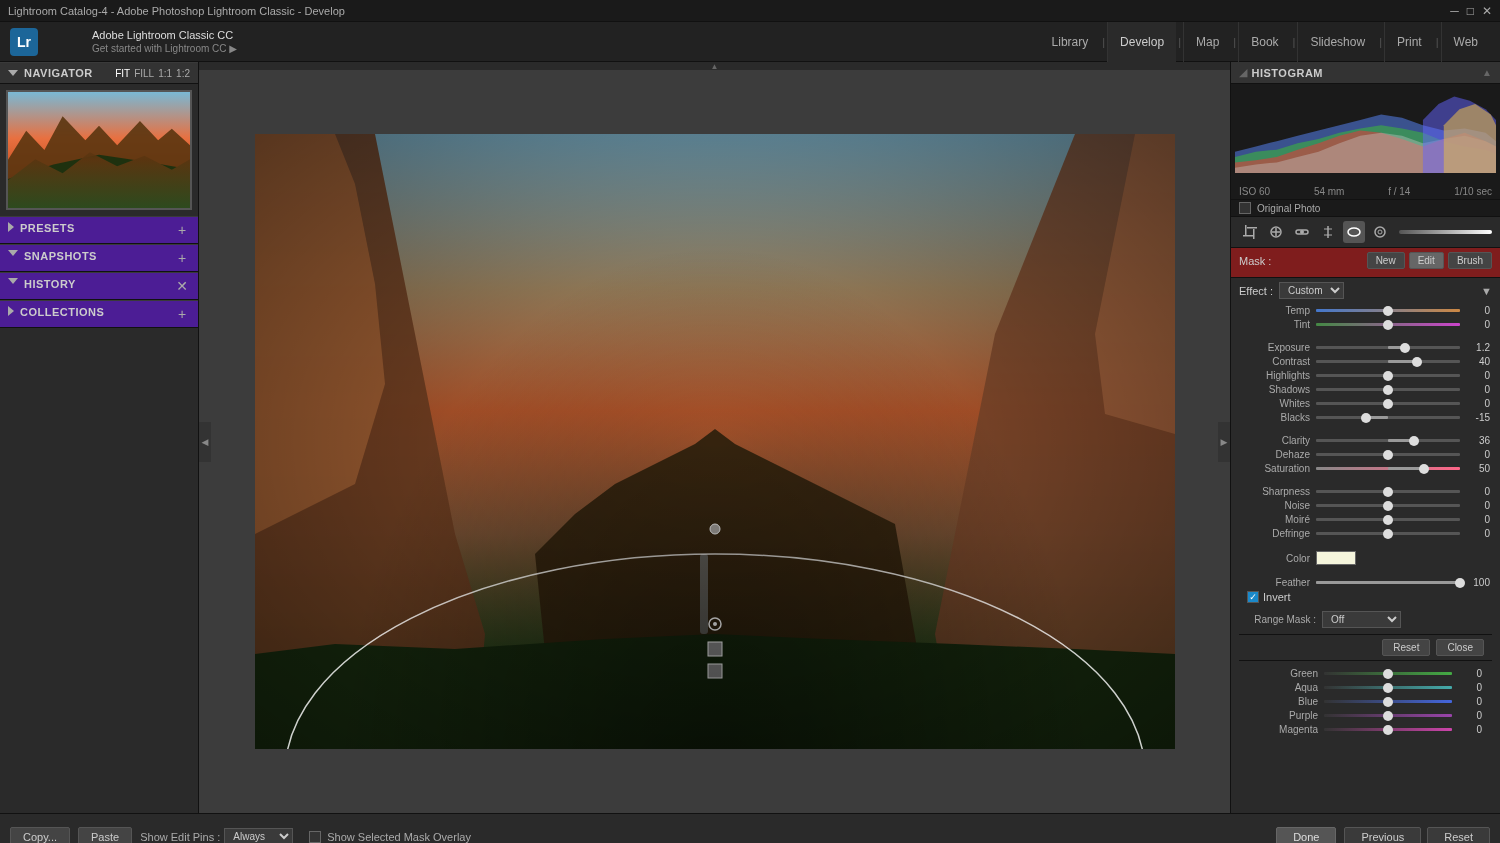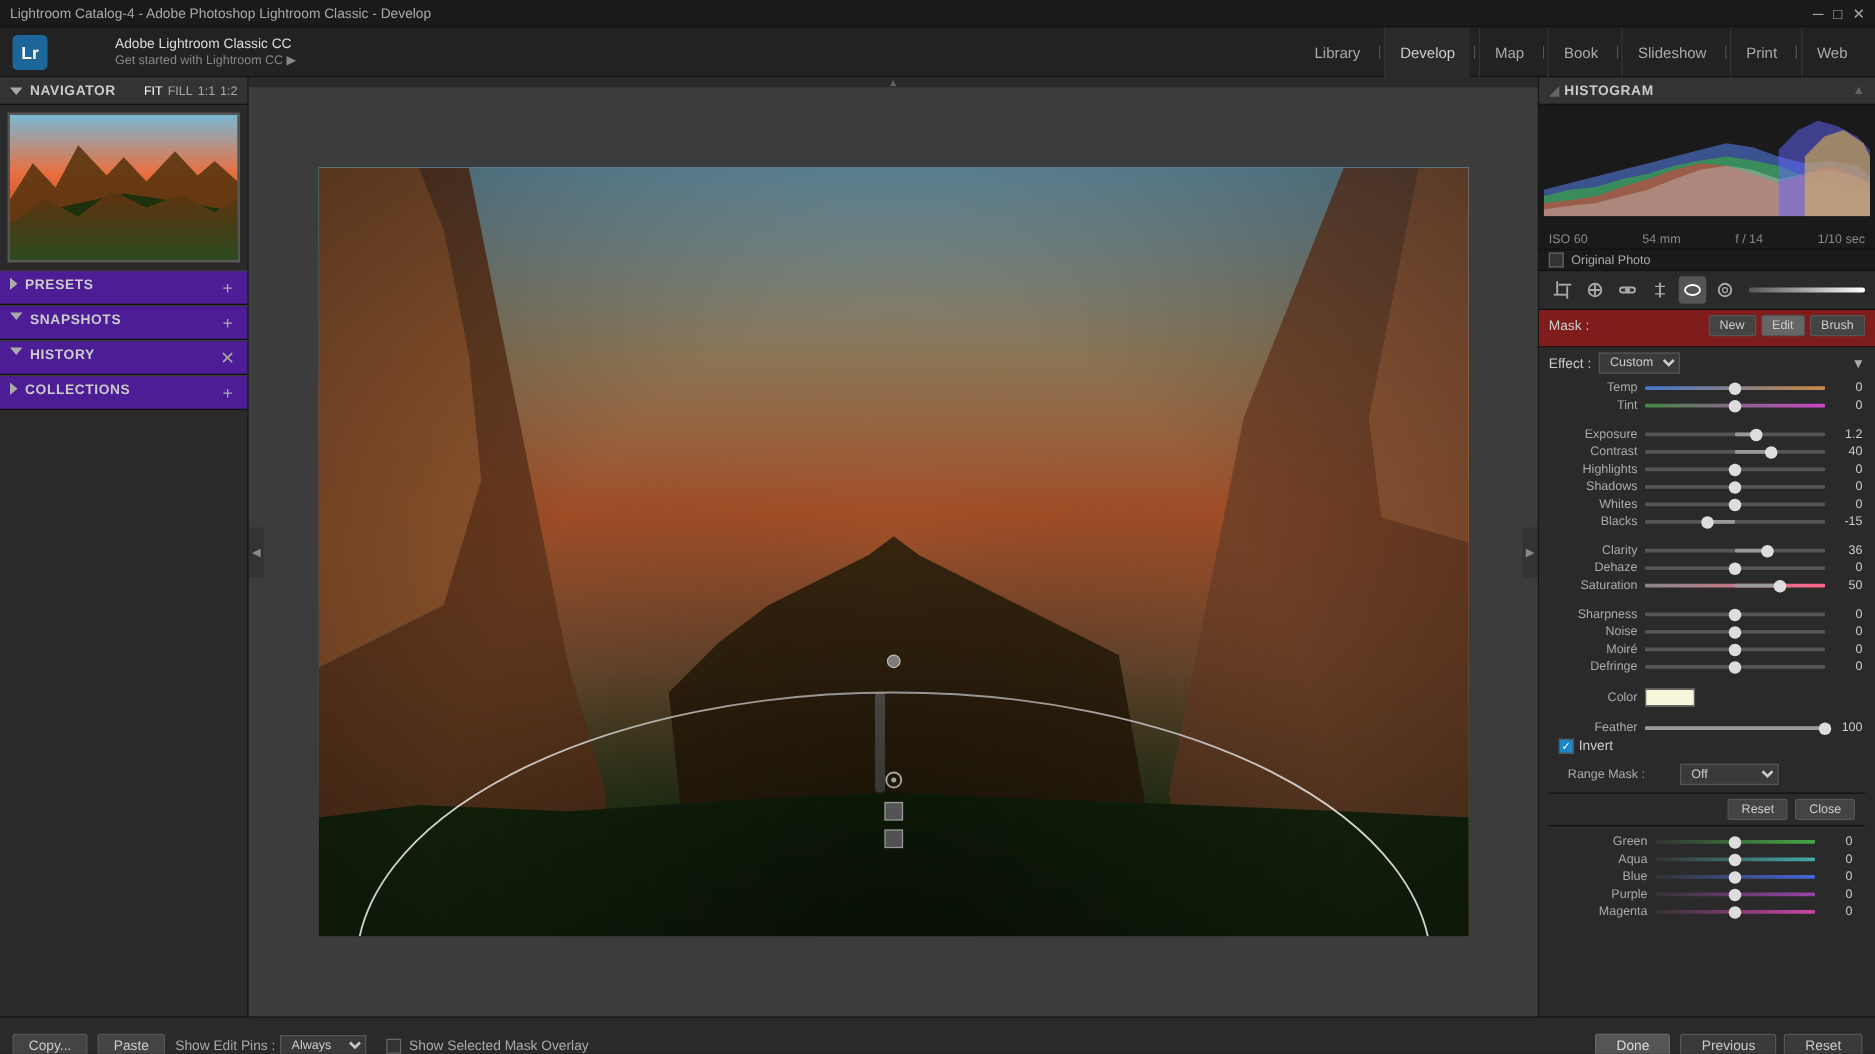--- a/index.html
+++ b/index.html
@@ -355,21 +355,21 @@
     #color-swatch { width: 40px; height: 14px; background: #f5f5dc; border: 1px solid #666; cursor: pointer; }
 
     
     #feather-row {
       display: flex; align-items: center; margin: 3px 0; padding: 0 2px;
     }
     #invert-row {
       display: flex; align-items: center; margin: 3px 0 6px; padding: 0 8px;
     }
     #range-row {
-      display: flex; align-items: center; margin: 3px 0; padding: 0 2px; gap: 22px;
+      display: flex; align-items: center; margin: 3px 0; padding: 0 2px;
     }
     .checkbox-box {
       width: 12px; height: 12px;
       background: #1a88c9;
       border: 1px solid #555;
       display: flex; align-items: center; justify-content: center;
       font-size: 9px; color: #fff;
       margin-right: 4px;
       cursor: pointer;
     }

